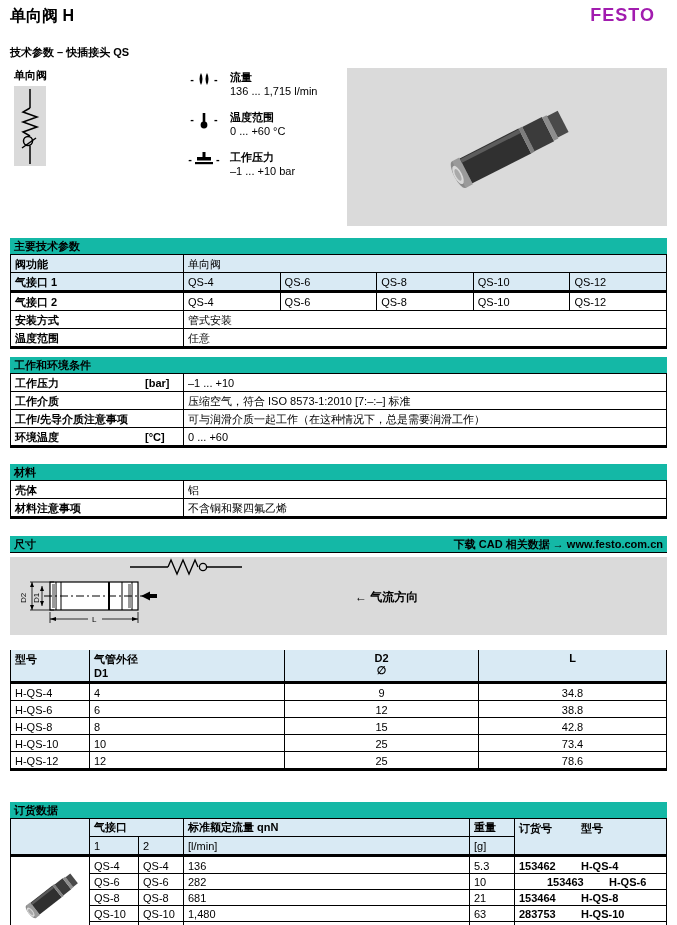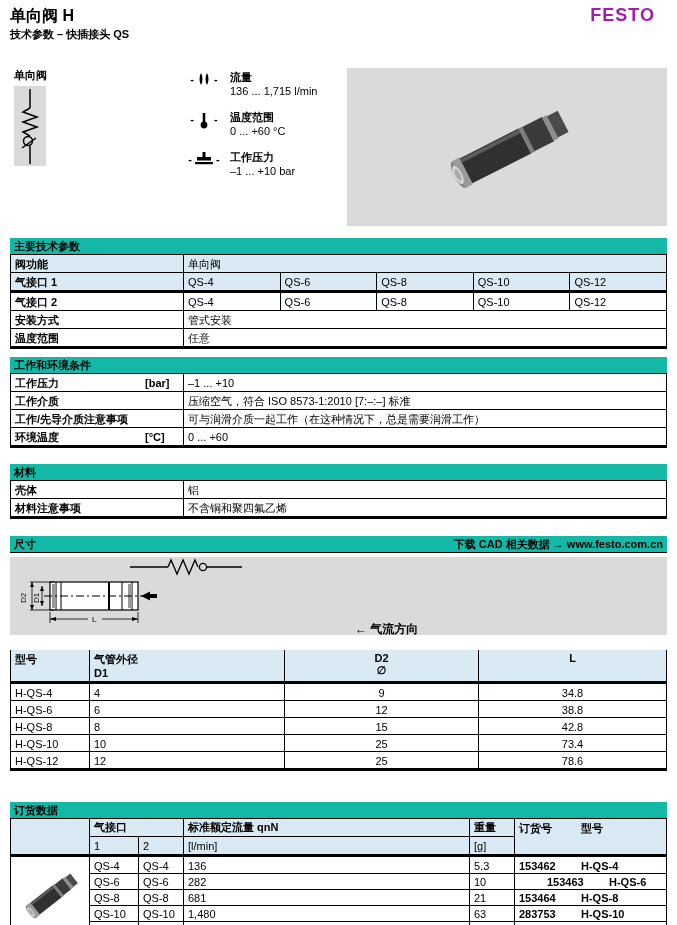--- a/index.html
+++ b/index.html
@@ -1,21 +1,21 @@
 <!DOCTYPE html>
 <html><head>
 <meta charset="utf-8">
 <style>
   html,body{margin:0;padding:0;background:#fff;}
   body{width:677px;height:925px;overflow:hidden;font-family:"Liberation Sans",sans-serif;font-size:11px;color:#000;}
   .page{padding:0 10px;position:relative;}
   
   .hdr{position:relative;padding-top:6px;height:46px;}
   .title{font-size:16px;font-weight:bold;line-height:19px;}
-  .subtitle{font-size:11px;font-weight:bold;margin-top:2px;}
+  .subtitle{font-size:11px;font-weight:bold;margin-top:20px;}
   .logo{position:absolute;right:12px;top:5px;font-size:18px;font-weight:bold;letter-spacing:1px;color:#a21caf;font-family:"Liberation Sans",sans-serif;}
   
   .overview{position:relative;height:164px;margin-top:12px;}
   .sym-label{position:absolute;left:4px;top:4px;font-weight:bold;}
   .sym-box{position:absolute;left:4px;top:22px;width:32px;height:80px;background:#dadada;}
   .specs{position:absolute;left:168px;top:6px;}
   .spec{display:flex;margin-bottom:11px;}
   .spec-icon{width:52px;display:flex;align-items:flex-start;justify-content:center;gap:3px;padding-top:2px;}
   .dash{font-weight:bold;line-height:14px;}
   .spec-label{font-weight:bold;line-height:14px;}
@@ -29,21 +29,21 @@
   .bL{border-left:1px solid #000;}
   .bT{border-top:1px solid #000;}
   .lbl{font-weight:bold;}
   .shaded{background:#d9eaf4;}
   .ctr{justify-content:center;text-align:center;}
   .g-row{display:grid;grid-template-columns:172px repeat(5,1fr);min-height:17px;}
   .o-row{display:grid;grid-template-columns:130px 42px 1fr;min-height:17px;}
   .m-row{display:grid;grid-template-columns:172px 1fr;min-height:17px;}
   
   .dims-box{margin-top:4px;height:78px;background:#dadada;position:relative;}
-  .flowdir{position:absolute;left:345px;top:64px;font-weight:bold;font-size:12px;}
+  .flowdir{position:absolute;left:345px;top:32px;font-weight:bold;font-size:12px;}
   .dim-head{display:grid;grid-template-columns:78px 195px 194px 1fr;background:#d9eaf4;border-left:1px solid #000;border-right:1px solid #000;}
   .dim-hcell{padding:2px 4px;box-sizing:border-box;}
   .dim-row{display:grid;grid-template-columns:78px 195px 194px 1fr;min-height:16px;}
   .cad{font-weight:bold;}
   
   .ord-head{display:grid;grid-template-columns:78px 49px 45px 286px 45px 1fr;grid-template-rows:18px 17px;background:#d9eaf4;border-left:1px solid #000;border-right:1px solid #000;}
   .oh{padding:1px 4px;box-sizing:border-box;display:flex;align-items:center;}
   .ord-body{display:grid;grid-template-columns:78px 49px 45px 286px 45px 1fr;grid-auto-rows:16px;border-left:1px solid #000;border-right:1px solid #000;}
   .ord-img{grid-column:1;grid-row:1/6;display:flex;align-items:center;justify-content:center;}
   .pn{font-weight:bold;display:inline-block;width:62px;}

